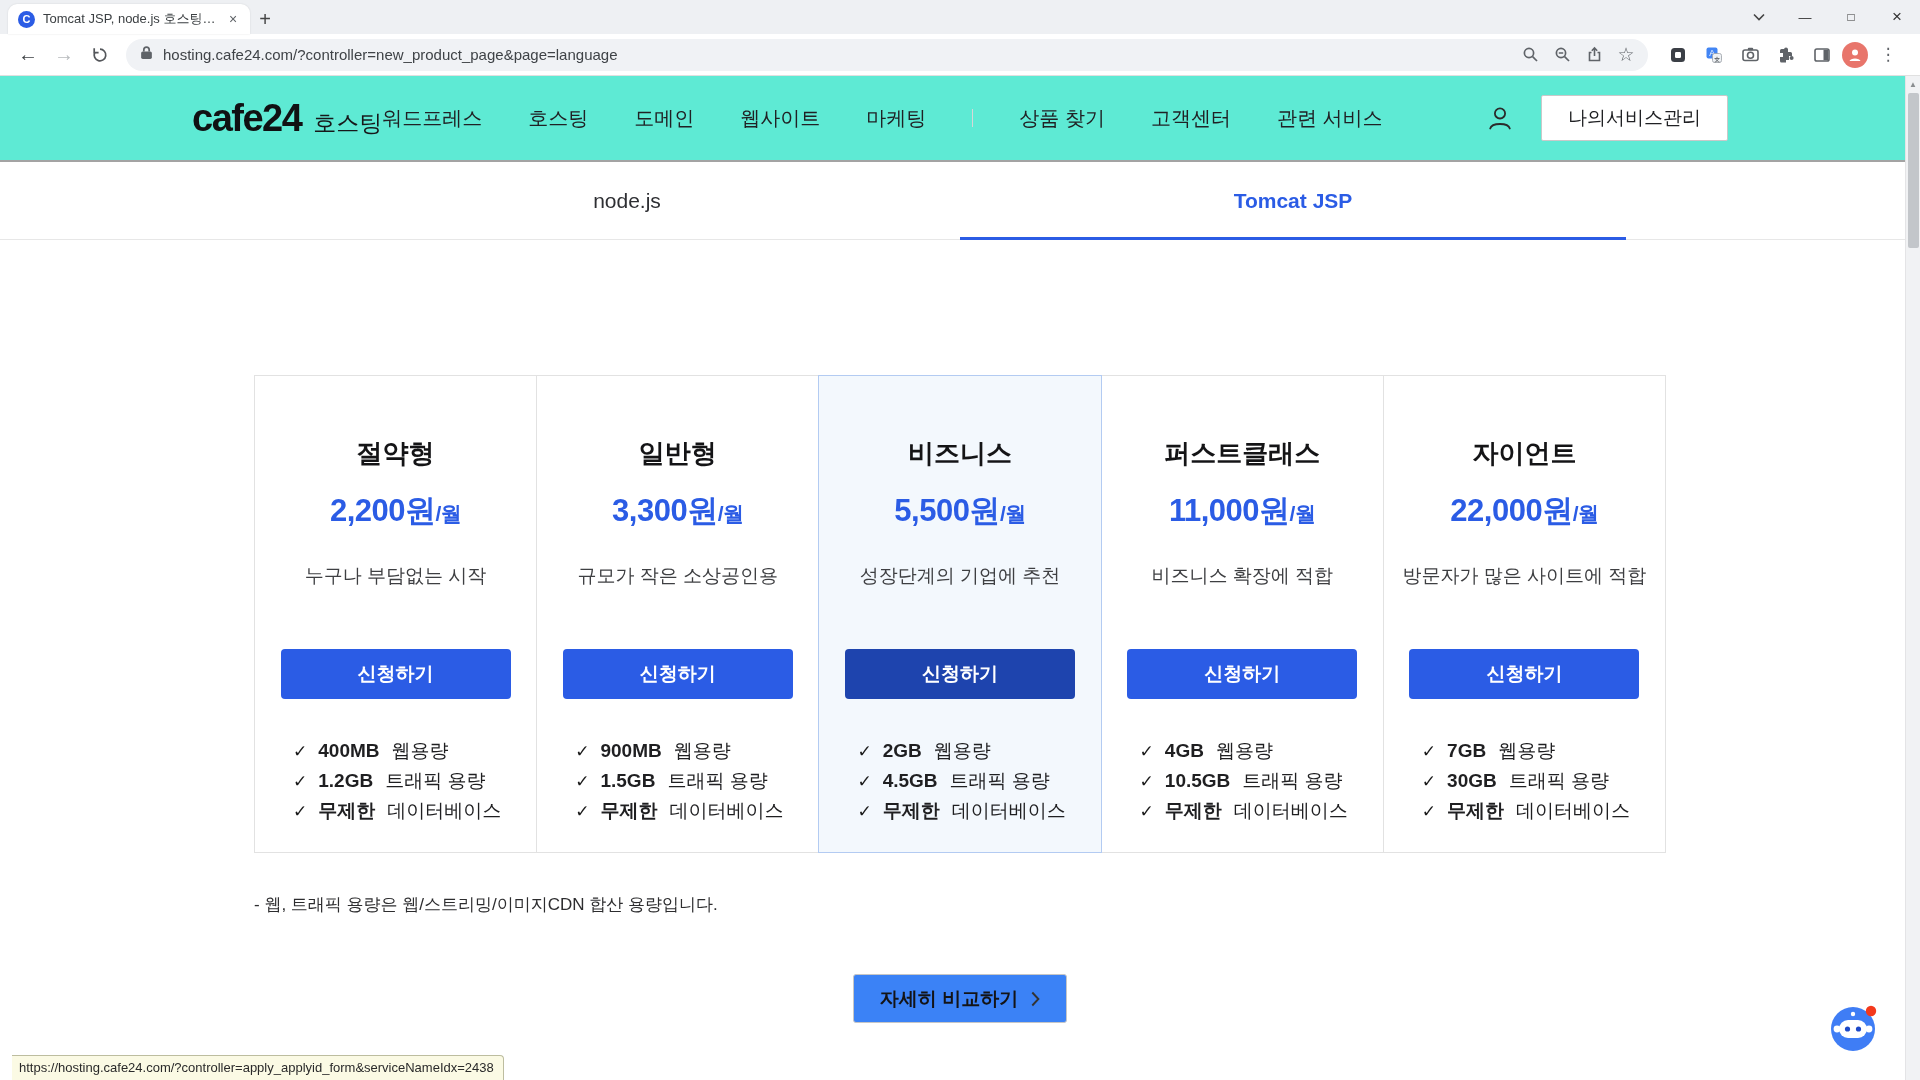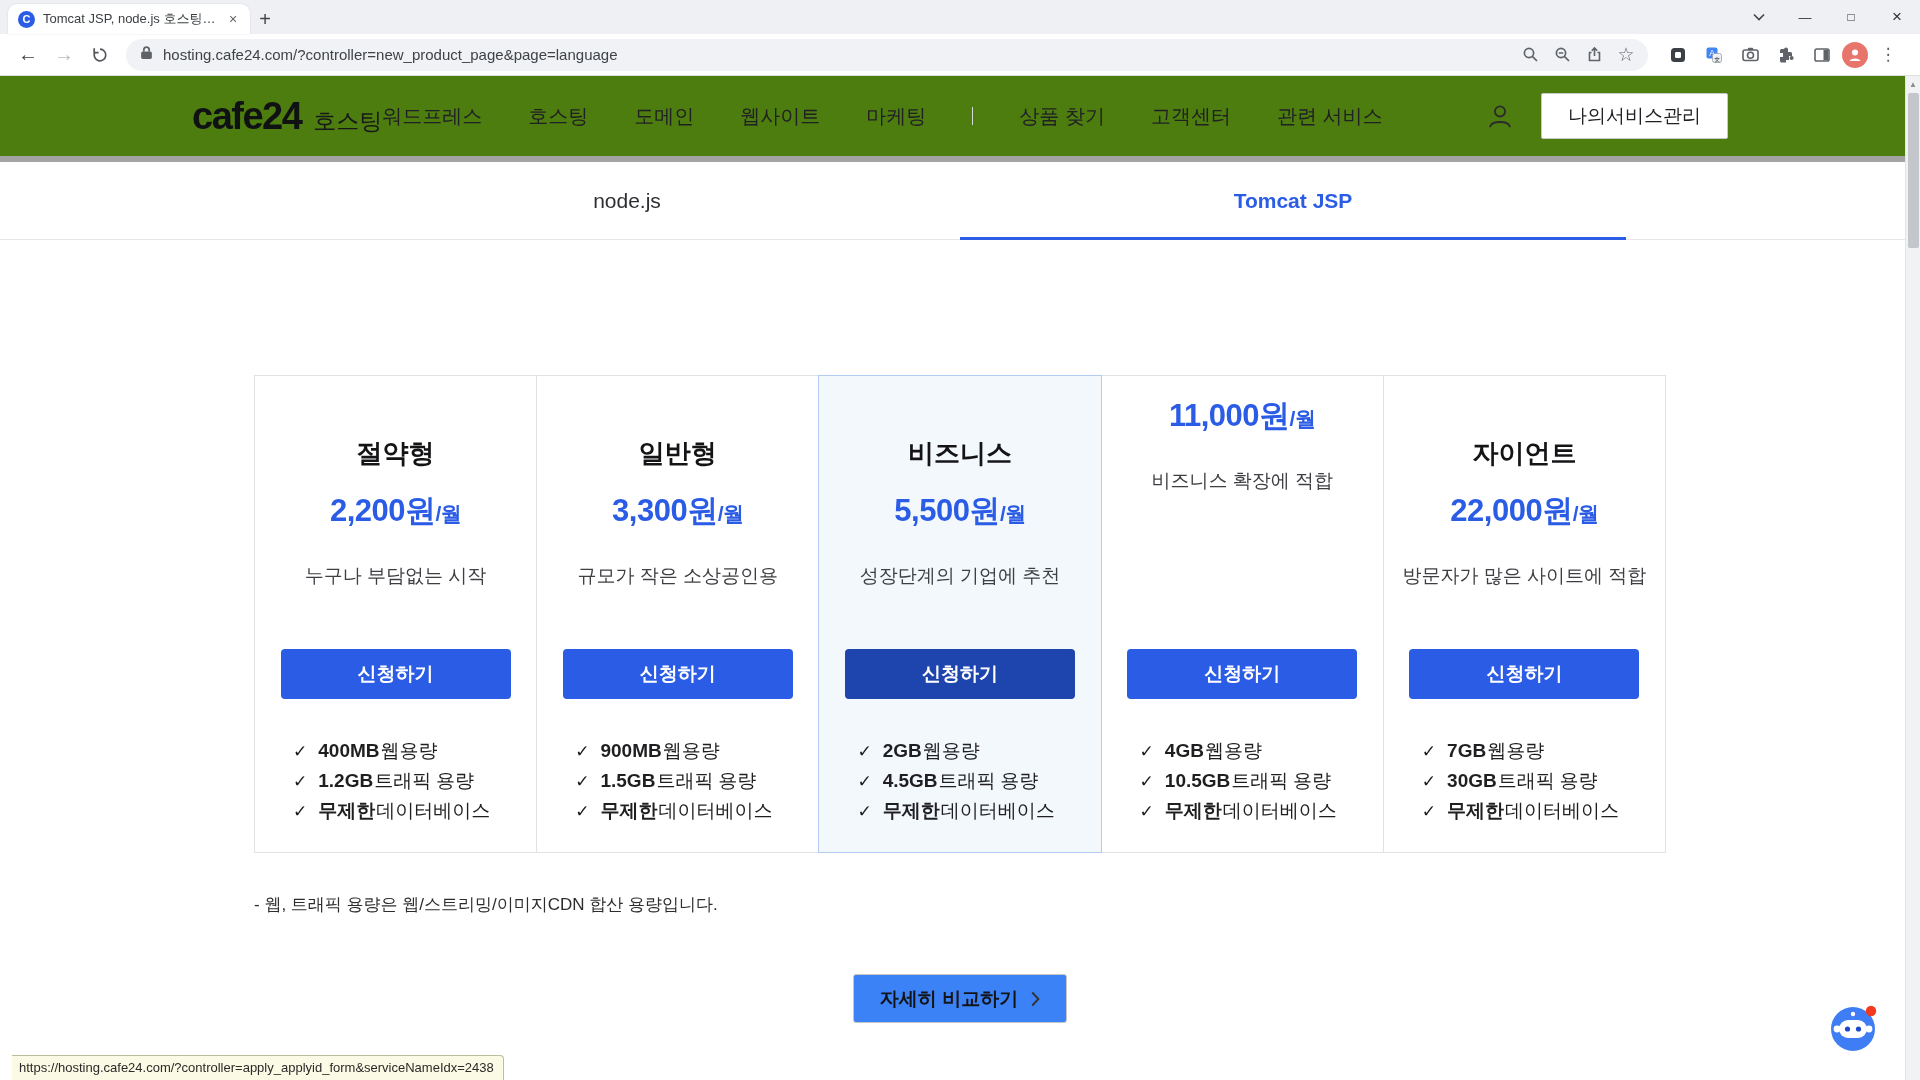--- a/index.html
+++ b/index.html
@@ -33,22 +33,22 @@
   .omnibox-url { flex:1; font-size:15px; color:#3f4347; margin-left:10px; white-space:nowrap; overflow:hidden; }
   .icon-btn { width:32px; height:32px; display:flex; align-items:center; justify-content:center;
     color:#5f6368; cursor:pointer; }
   .star-glyph { font-size:19px; line-height:1; }
   .ext-area { display:flex; align-items:center; gap:4px; margin:0 6px; }
   .avatar { width:26px; height:26px; border-radius:50%; background:#e8756b; display:flex; align-items:center;
     justify-content:center; cursor:pointer; }
   .kebab { font-size:17px; color:#5f6368; letter-spacing:0; }
 
   
-  .site-header { height:86px; border-bottom:6px solid #a3a3a3; box-shadow:0 2px 4px rgba(0,0,0,.03);
-    display:flex; align-items:center; background:#4d7c0f; }
+  .site-header { height:86px; border-bottom:2px solid #a3a3a3; box-shadow:0 2px 4px rgba(0,0,0,.03);
+    display:flex; align-items:center; background:#5eead4; }
   .header-inner { width:1536px; margin:0 auto; display:flex; align-items:center; }
   .logo { display:flex; align-items:baseline; cursor:pointer; }
   .logo-text { font-size:38px; font-weight:800; letter-spacing:-1.5px; color:#101113; }
   .logo-suffix { font-size:23px; font-weight:500; color:#17181a; margin-left:12px; }
   .main-nav { display:flex; align-items:center; gap:46px; }
   .main-nav .nav-item { font-size:20px; color:#202124; cursor:pointer; white-space:nowrap; }
   .nav-divider { width:1px; height:18px; background:#d7d7d7; }
   .hspacer { flex:1; }
   .user-btn { margin-right:26px; cursor:pointer; display:flex; align-items:center; }
   .myservice-btn { height:46px; padding:0 26px; background:#fff; border:1px solid #c9c9c9; border-radius:2px;
@@ -74,21 +74,21 @@
   .plan-desc { margin-top:31px; font-size:19px; color:#3e3f42; }
   .cta { position:absolute; top:273px; left:50%; margin-left:-115px; width:230px; height:50px;
     background:#2b5ce5; color:#fff; font-size:19px; font-weight:700; border:none; border-radius:4px;
     cursor:pointer; font-family:inherit; }
   .highlight .cta { background:#1e44ae; }
   .features { position:absolute; top:360px; left:0; right:0; margin:0; padding:0 0 0 38px;
     list-style:none; text-align:left; }
   .features li { display:flex; align-items:center; height:30px; font-size:19px; color:#1f1f21; }
   .check { font-weight:700; font-size:17px; color:#1a1a1a; margin-right:11px; }
   .fv { font-weight:700; }
-  .fl { margin-left:1px; font-weight:400;font-family:Liberation Serif, serif; }
+  .fl { margin-left:12px; font-weight:400; }
 
   .footnote { width:1412px; margin:40px auto 0; font-size:17px; color:#2d2d2f; }
 
   .compare-wrap { text-align:center; margin-top:58px; }
   .compare-btn { display:inline-flex; align-items:center; gap:13px; height:49px; padding:0 26px;
     background:#3b82f6; border:1px solid #c6c6c6; border-radius:3px; font-size:19px; font-weight:700;
     color:#141416; cursor:pointer; font-family:inherit; }
 
   
   .status-bubble { position:fixed; left:12px; bottom:0; background:#fbfae4; border:1px solid #bdbd9f;
@@ -310,20 +310,21 @@
         </li>
       <li>
           <span class="check">✓</span>
           <span class="fv">무제한</span>
           <span class="fl">데이터베이스</span>
         </li>
     </ul>
   </div>
 
   <div class="card">
+    <div class="plan-name">퍼스트클래스</div>
     <div class="plan-price"><span>11,000원</span><span class="per">/월</span></div>
     <div class="plan-desc">비즈니스 확장에 적합</div>
     <button class="cta">신청하기</button>
     <ul class="features">
       <li>
           <span class="check">✓</span>
           <span class="fv">4GB</span>
           <span class="fl">웹용량</span>
         </li>
       <li>

